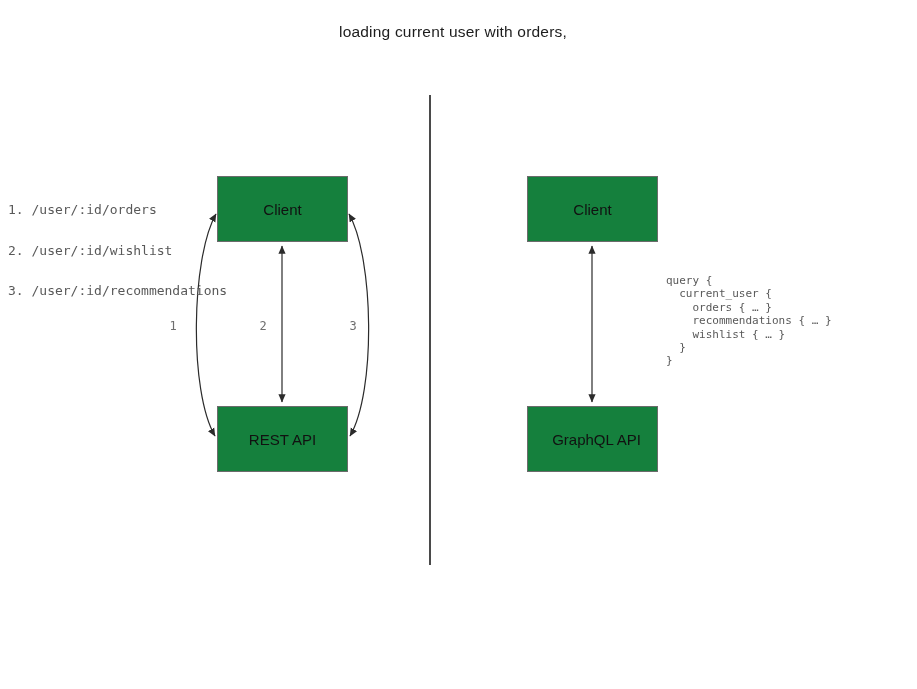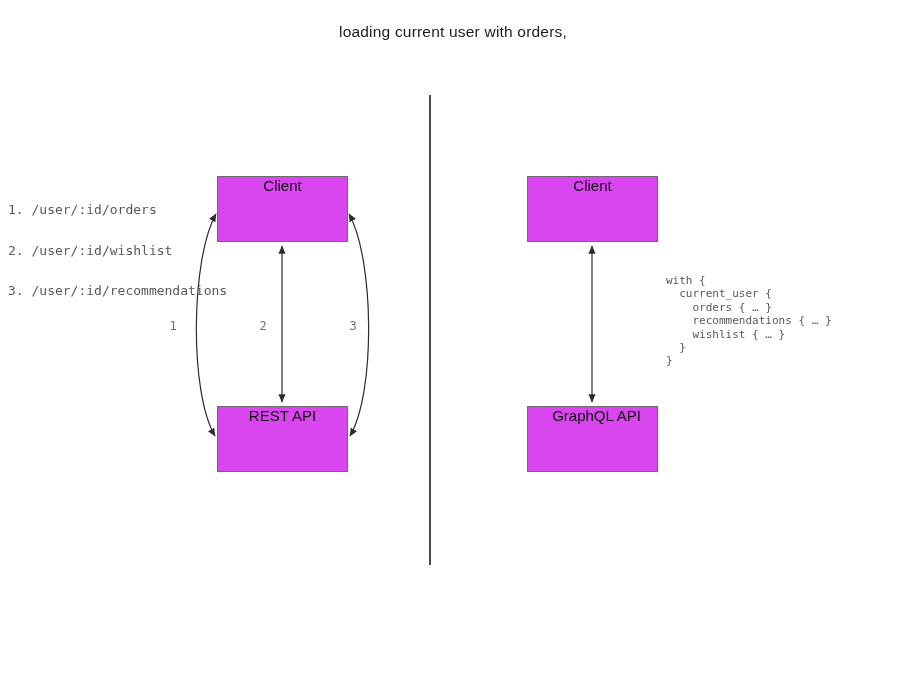--- a/index.html
+++ b/index.html
@@ -37,25 +37,25 @@
   .arrow-layer {
     position: absolute;
     left: 0;
     top: 0;
     pointer-events: none;
   }
   .box {
     position: absolute;
     width: 131px;
     height: 66px;
-    background: #d946ef;
+    background: #15803d;
     border: 1.5px solid #6b6b6b;
     box-sizing: border-box;
     display: flex;
-    align-items: flex-start;
+    align-items: center;
     justify-content: center;
     font-size: 15px;
     color: #111111;
   }
   .box-client-left  { left: 217px; top: 176px; }
   .box-rest         { left: 217px; top: 406px; }
   .box-client-right { left: 527px; top: 176px; }
   .box-graphql      { left: 527px; top: 406px; padding-left: 8px; }
   .mono {
     font-family: "DejaVu Sans Mono", "Liberation Mono", monospace;
@@ -130,21 +130,21 @@
   <div class="arrow-label mono lbl-3">3</div>
 
   <div class="box box-client-right">
     <span>Client</span>
   </div>
 
   <div class="box box-graphql">
     <span>GraphQL API</span>
   </div>
 
-  <pre class="query-code mono">with {
+  <pre class="query-code mono">query {
   current_user {
     orders { … }
     recommendations { … }
     wishlist { … }
   }
 }</pre>
 
 </div>
 
 </body></html>

